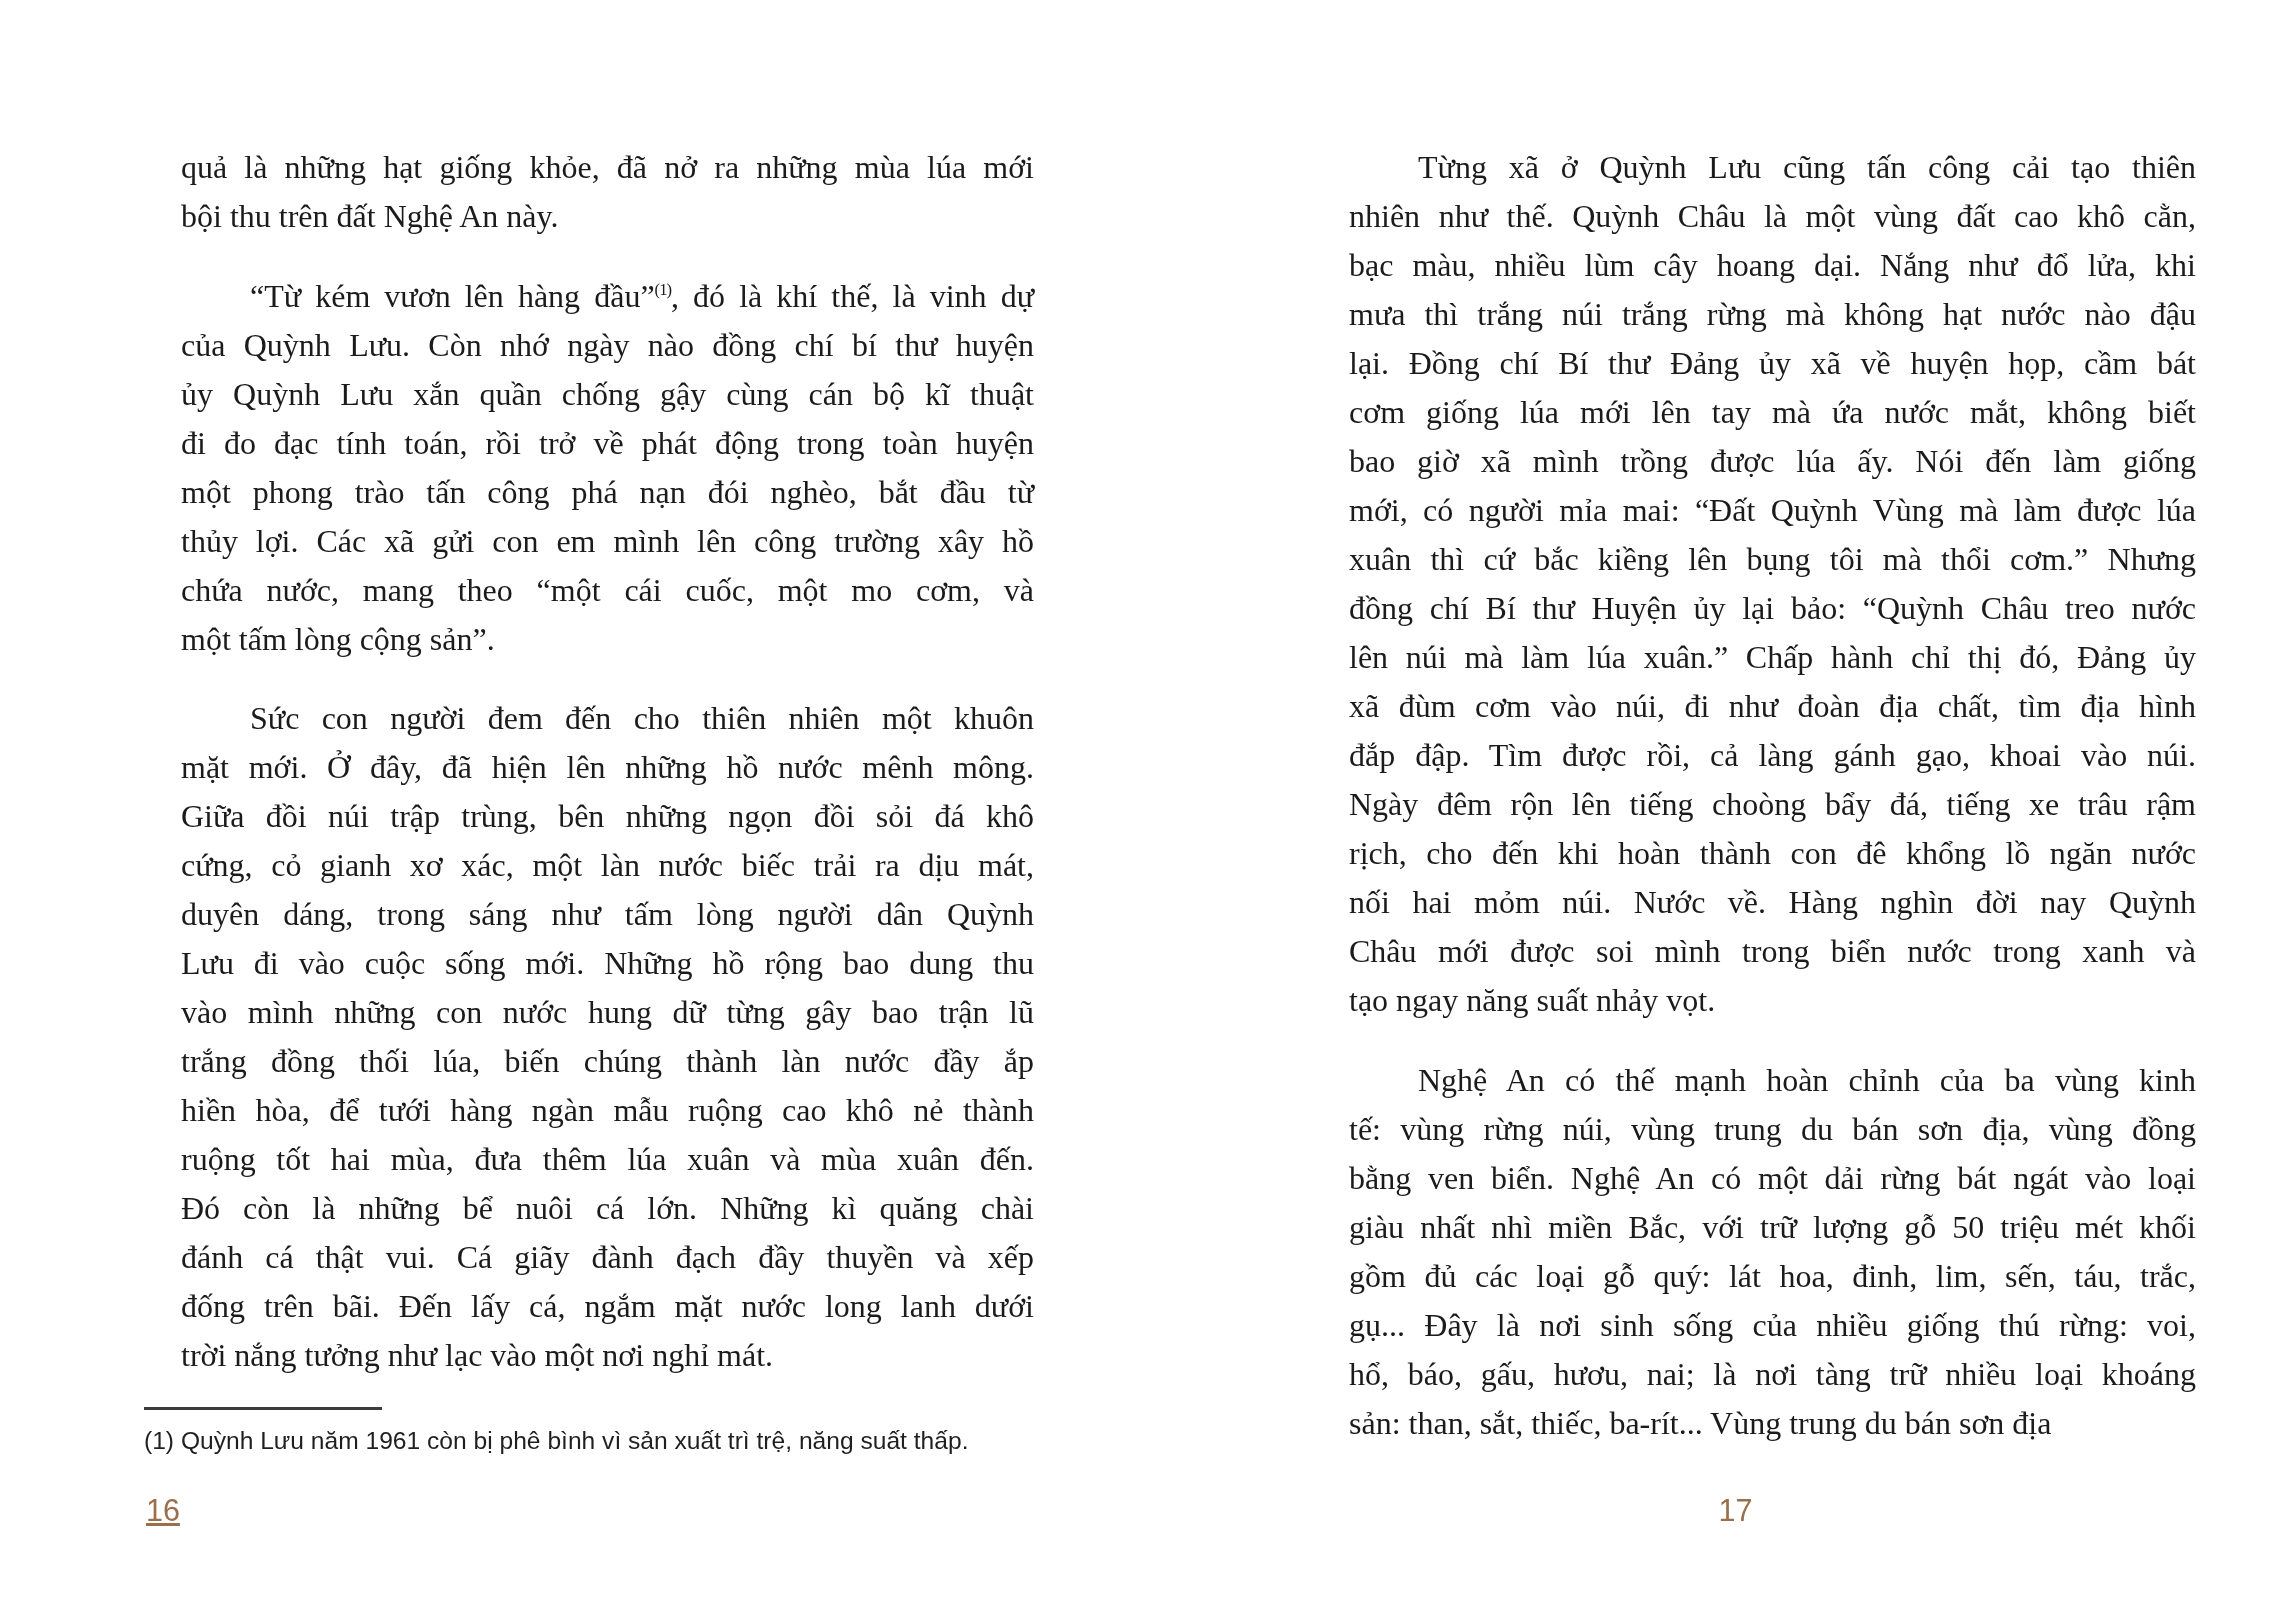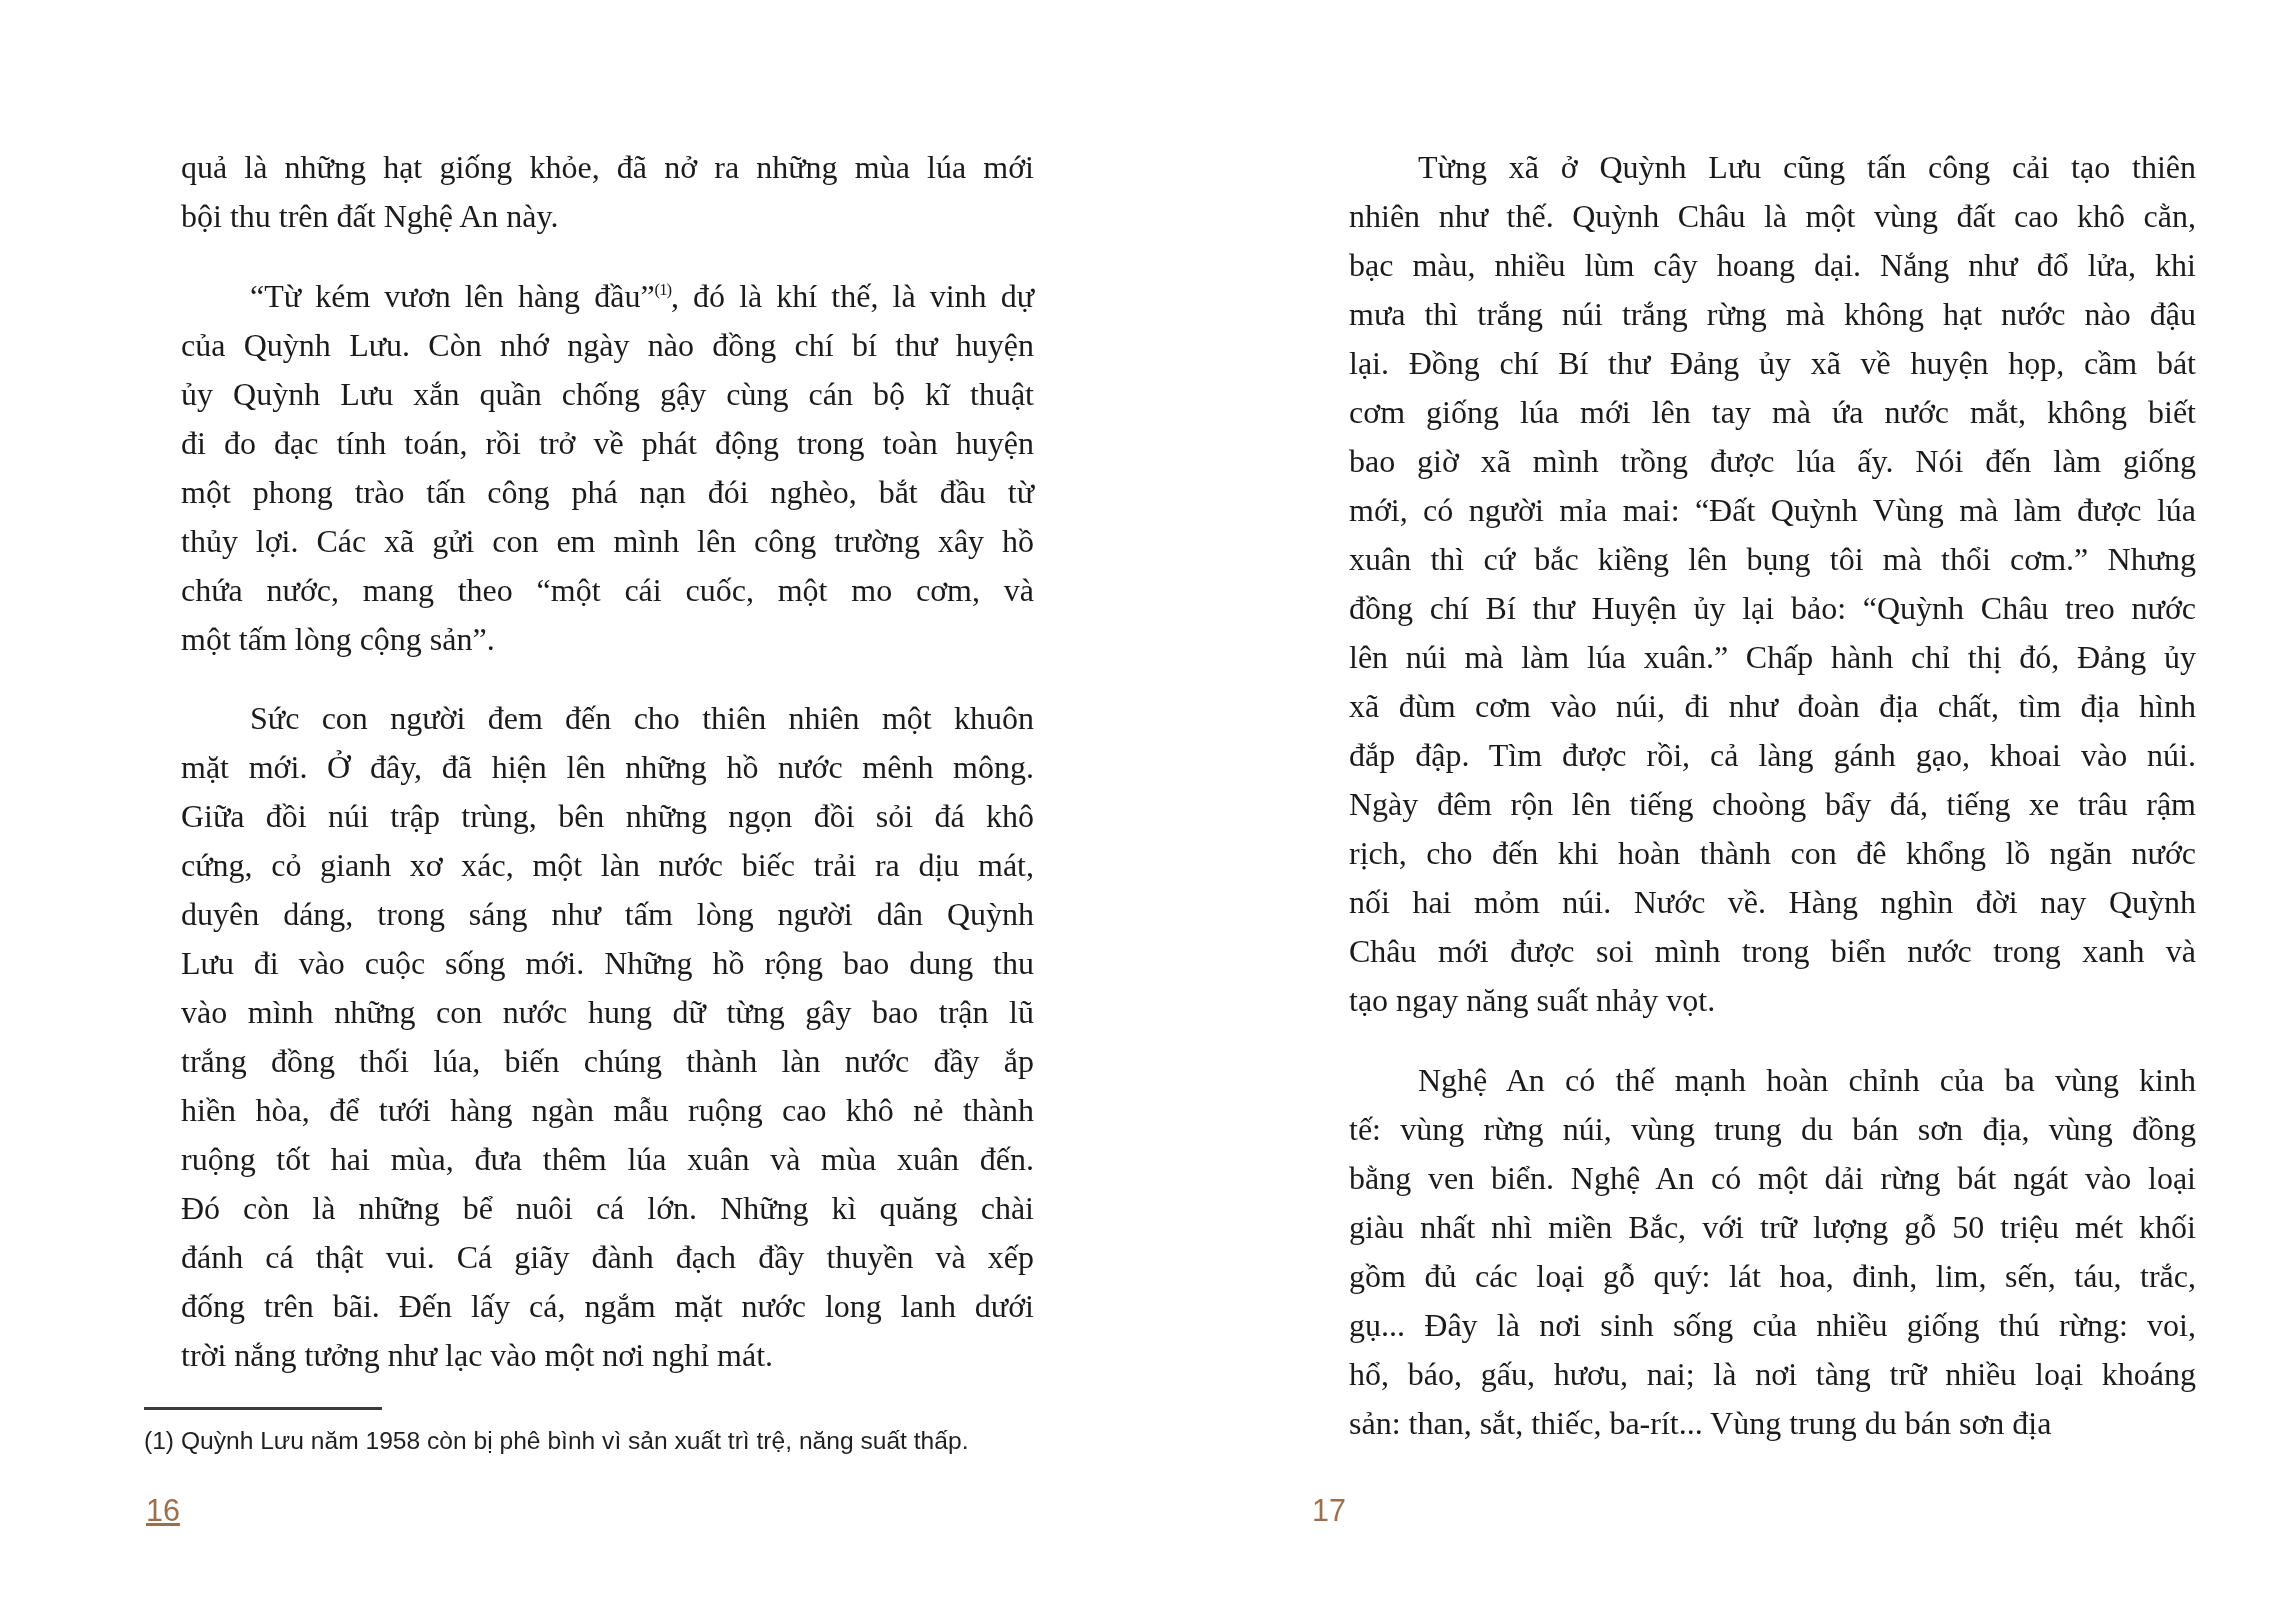--- a/index.html
+++ b/index.html
@@ -60,21 +60,21 @@
     color: #1f1f1f;
   }
   .pagenum {
     position: absolute;
     top: 1493px;
     font-family: "Liberation Sans", "DejaVu Sans", sans-serif;
     font-size: 30.5px;
     color: var(--page-number, #9b6f4c);
   }
   .pagenum.pl { left: 146px; text-decoration: underline; }
-  .pagenum.pr { left: 1312px; width: 847px; text-align: left; }
+  .pagenum.pr { left: 1312px; width: 847px; text-align: center; }
 </style>
 </head>
 <body>
 
 <div class="spread">
 
   <section>
     <div class="column leftcol">
       <div class="para">
           <div class="tline">quả là những hạt giống khỏe, đã nở ra những mùa lúa mới</div>
@@ -101,21 +101,21 @@
           <div class="tline">trắng đồng thối lúa, biến chúng thành làn nước đầy ắp</div>
           <div class="tline">hiền hòa, để tưới hàng ngàn mẫu ruộng cao khô nẻ thành</div>
           <div class="tline">ruộng tốt hai mùa, đưa thêm lúa xuân và mùa xuân đến.</div>
           <div class="tline">Đó còn là những bể nuôi cá lớn. Những kì quăng chài</div>
           <div class="tline">đánh cá thật vui. Cá giãy đành đạch đầy thuyền và xếp</div>
           <div class="tline">đống trên bãi. Đến lấy cá, ngắm mặt nước long lanh dưới</div>
           <div class="tline last">trời nắng tưởng như lạc vào một nơi nghỉ mát.</div>
         </div>
     </div>
     <div class="fnrule"></div>
-    <div class="footnote">(1) Quỳnh Lưu năm 1958 còn bị phê bình vì sản xuất trì trệ, năng suất thấp.</div>
+    <div class="footnote">(1) Quỳnh Lưu năm 1961 còn bị phê bình vì sản xuất trì trệ, năng suất thấp.</div>
     <div class="pagenum pl">16</div>
   </section>
 
   <section>
     <div class="column rightcol">
       <div class="para indent">
           <div class="tline">Từng xã ở Quỳnh Lưu cũng tấn công cải tạo thiên</div>
           <div class="tline">nhiên như thế. Quỳnh Châu là một vùng đất cao khô cằn,</div>
           <div class="tline">bạc màu, nhiều lùm cây hoang dại. Nắng như đổ lửa, khi</div>
           <div class="tline">mưa thì trắng núi trắng rừng mà không hạt nước nào đậu</div>

